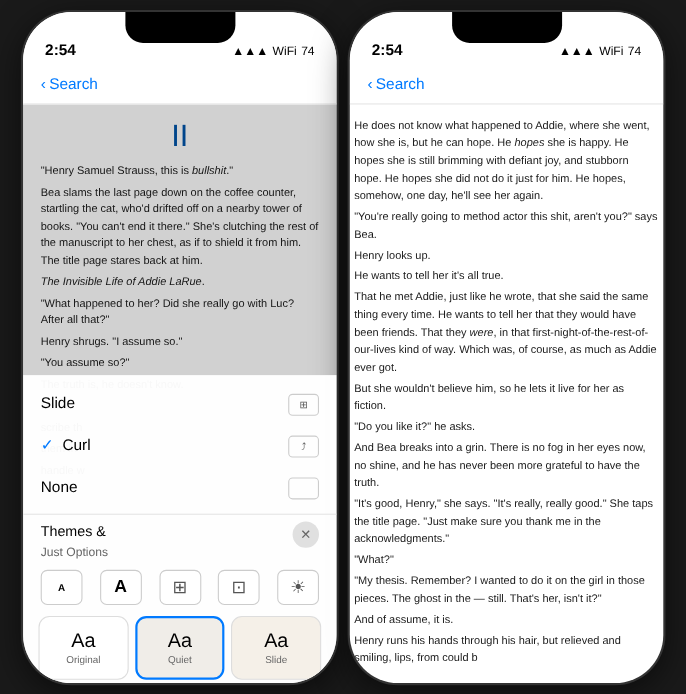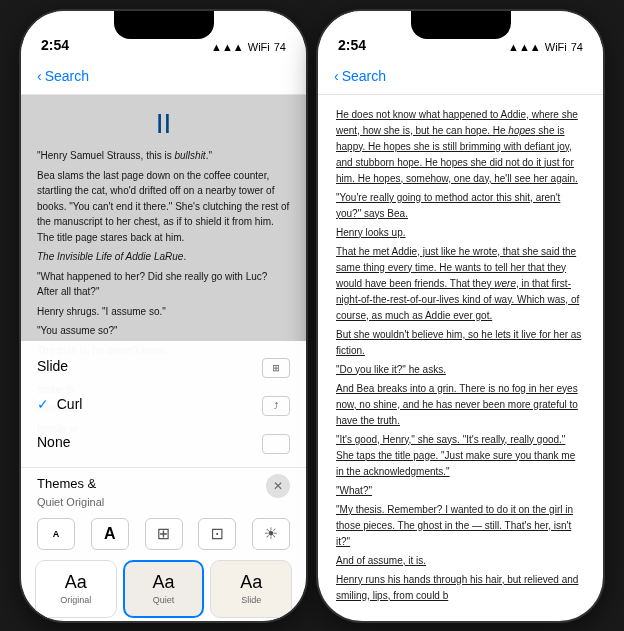--- a/index.html
+++ b/index.html
@@ -222,26 +222,25 @@
     
     .theme-original { background: #fff; }
     
     .theme-quiet { background: #f0ede8; }
     
     .theme-paper { background: #f5f0e8; }
 
     
     .reading-content {
       flex: 1;
-      padding: 12px 18px 8px;
+      padding: 12px 4px 8px;
       font-size: 10.5px;
       line-height: 1.65;
       color: #1a1a1a;
       overflow: hidden;
-      text-decoration: underline;
     }
     .reading-content p {
       margin-bottom: 3px;
       font-size: 10px;
       line-height: 1.6;
       text-align: left;
     }
     .phone-inner {
       height: calc(100% - 48px);
       display: flex;
@@ -318,21 +317,21 @@
           </div>
           <div class="slide-menu-item">
             <span>None</span>
             <div class="icon-box"></div>
           </div>
         </div>
 
         <div class="themes-header">
           <div>
             <span style="font-size:13px;font-weight:500;">Themes &amp; </span>
-            <br><span style="font-size:11px;color:#666;">Quiet Original</span>
+            <br><span style="font-size:11px;color:#666;">Just Options</span>
           </div>
           <div class="close-btn">✕</div>
         </div>
 
         <div class="toolbar-row">
           <div class="toolbar-btn small-a">
             <span>A</span>
           </div>
           <div class="toolbar-btn large-a" style="font-size:16px;">
             <span>A</span>
@@ -383,20 +382,21 @@
       <div class="nav-bar">
         <div class="nav-back">
           <span>‹</span>
           <span>Search</span>
         </div>
       </div>
       <div class="reading-content">
         <p>He does not know what happened to Addie, where she went, how she is, but he can hope. He <em>hopes</em> she is happy. He hopes she is still brimming with defiant joy, and stubborn hope. He hopes she did not do it just for him. He hopes, somehow, one day, he'll see her again.</p>
         <p>"You're really going to method actor this shit, aren't you?" says Bea.</p>
         <p>Henry looks up.</p>
+        <p>He wants to tell her it's all true.</p>
         <p>That he met Addie, just like he wrote, that she said the same thing every time. He wants to tell her that they would have been friends. That they <em>were</em>, in that first-night-of-the-rest-of-our-lives kind of way. Which was, of course, as much as Addie ever got.</p>
         <p>But she wouldn't believe him, so he lets it live for her as fiction.</p>
         <p>"Do you like it?" he asks.</p>
         <p>And Bea breaks into a grin. There is no fog in her eyes now, no shine, and he has never been more grateful to have the truth.</p>
         <p>"It's good, Henry," she says. "It's really, really good." She taps the title page. "Just make sure you thank me in the acknowledgments."</p>
         <p>"What?"</p>
         <p>"My thesis. Remember? I wanted to do it on the girl in those pieces. The ghost in the — still. That's her, isn't it?"</p>
         <p>And of assume, it is.</p>
         <p>Henry runs his hands through his hair, but relieved and smiling, lips, from could b</p>
 

